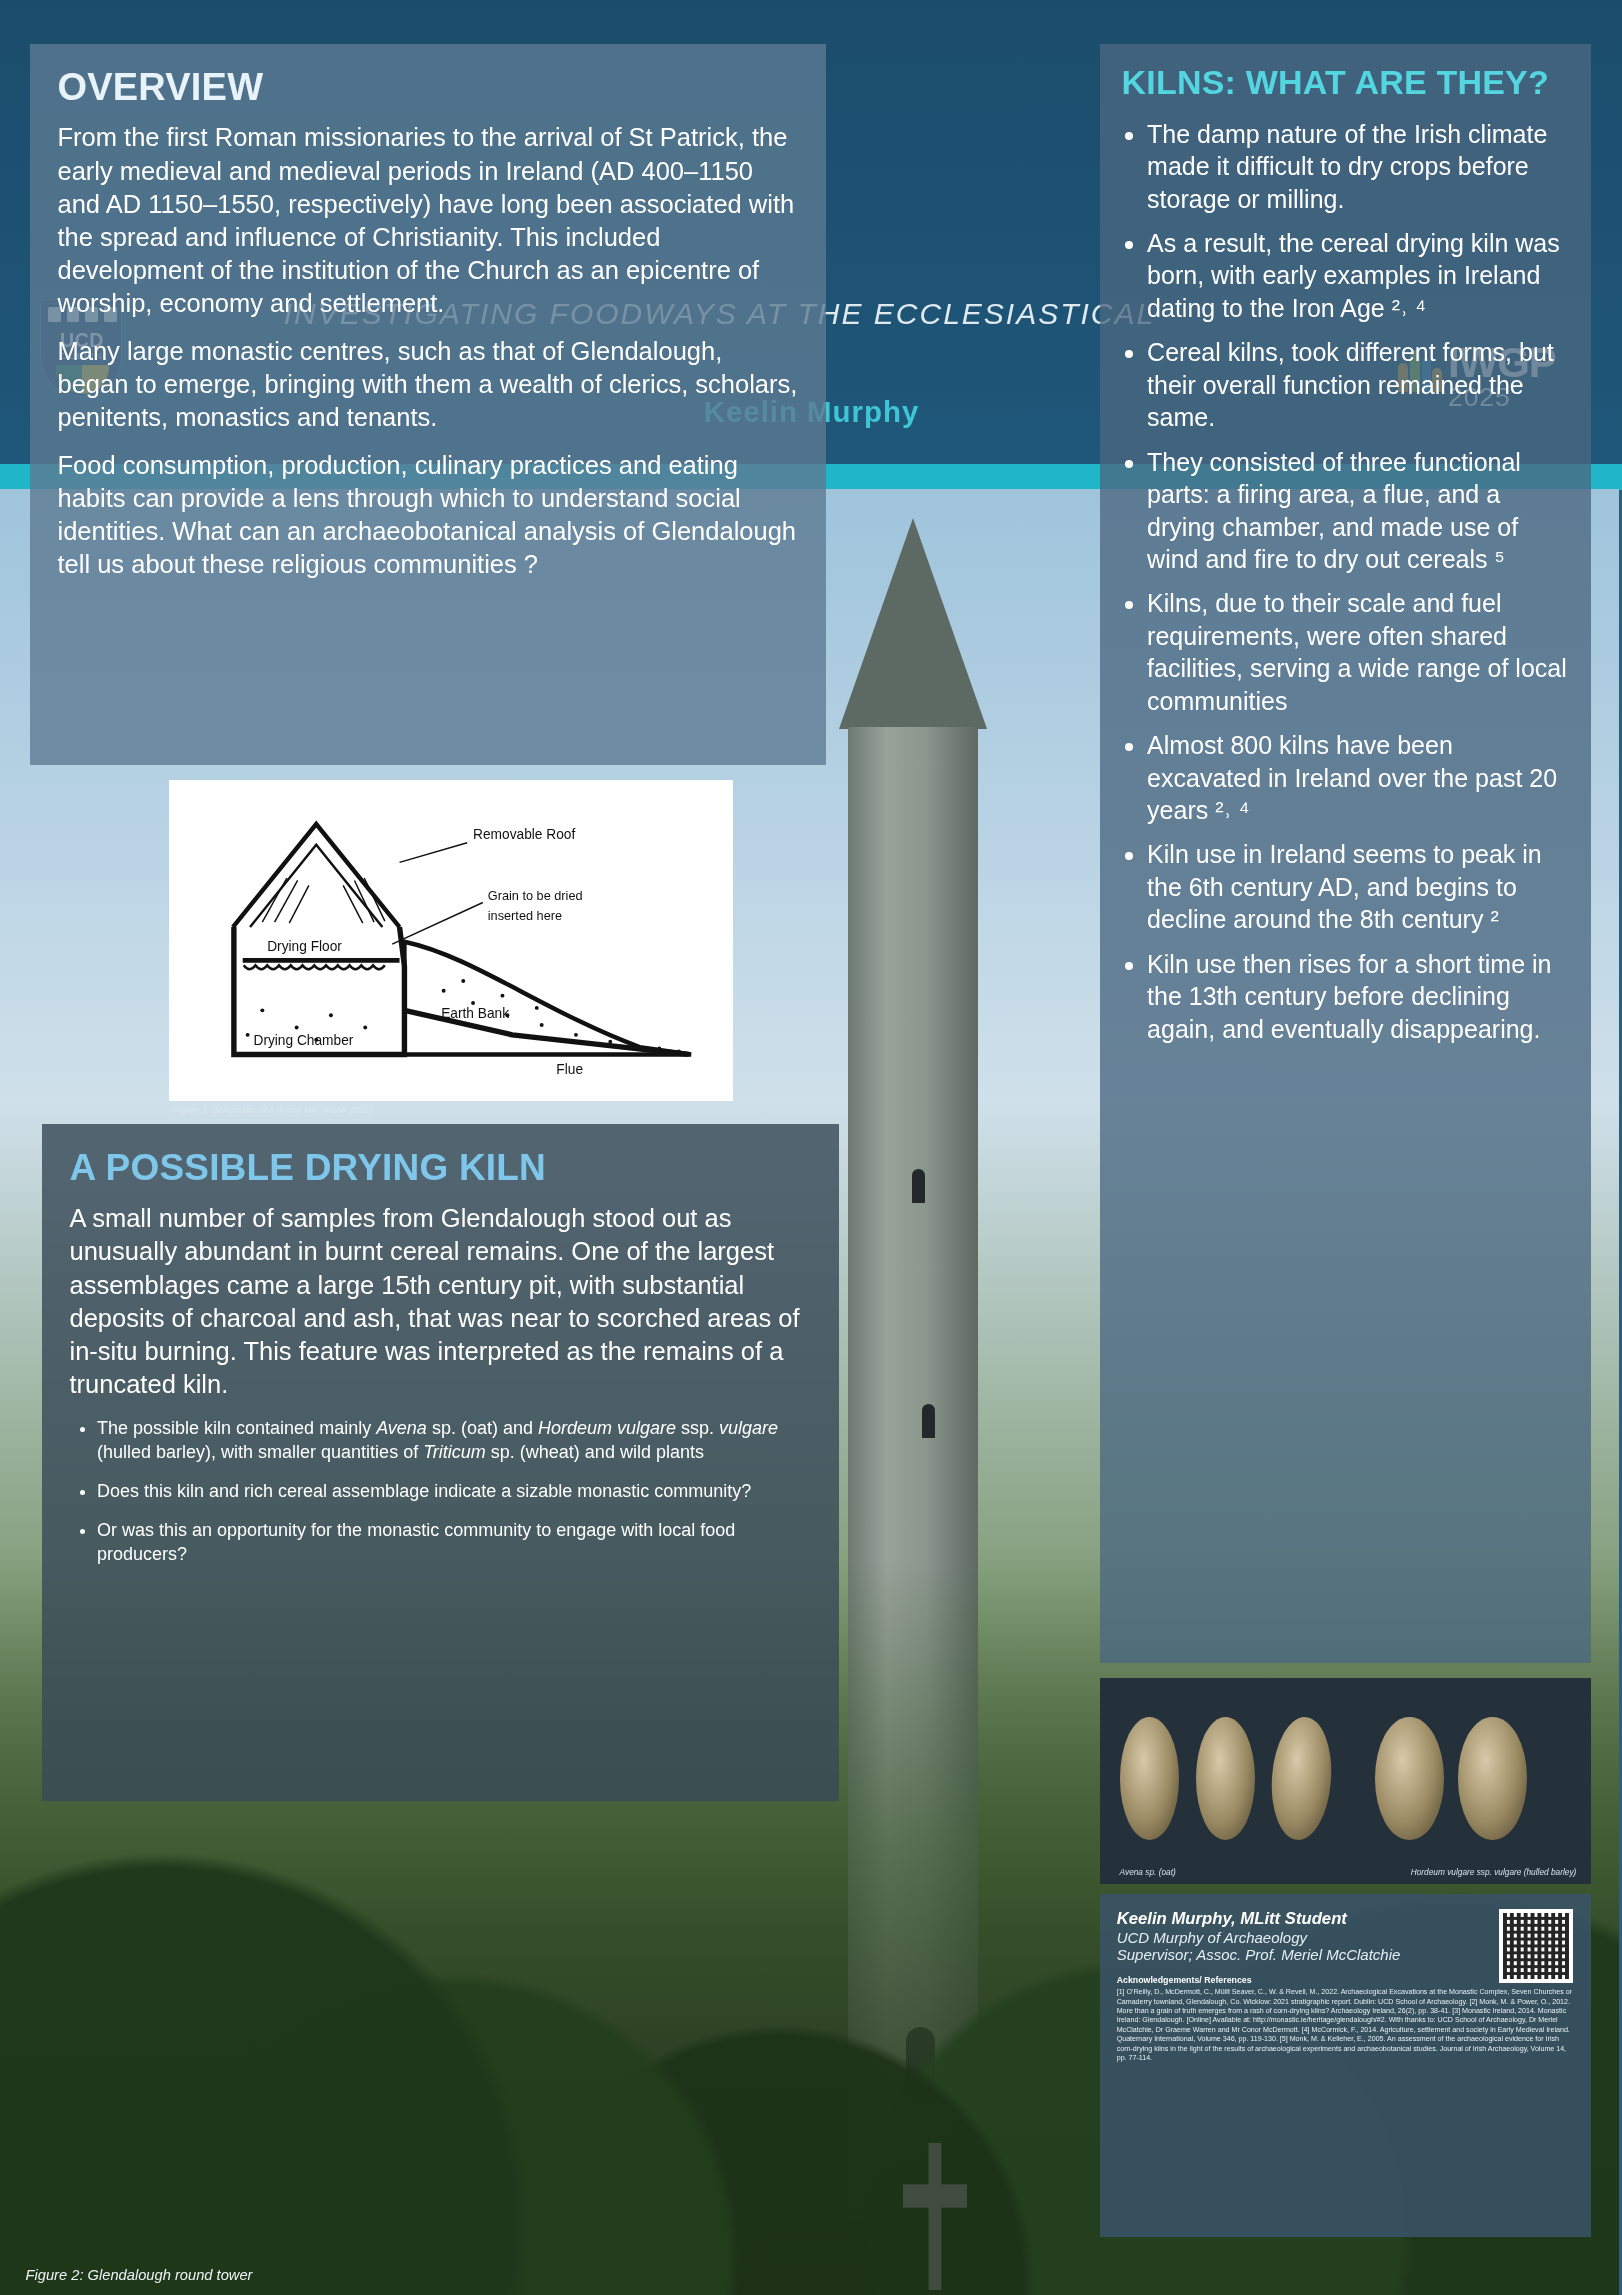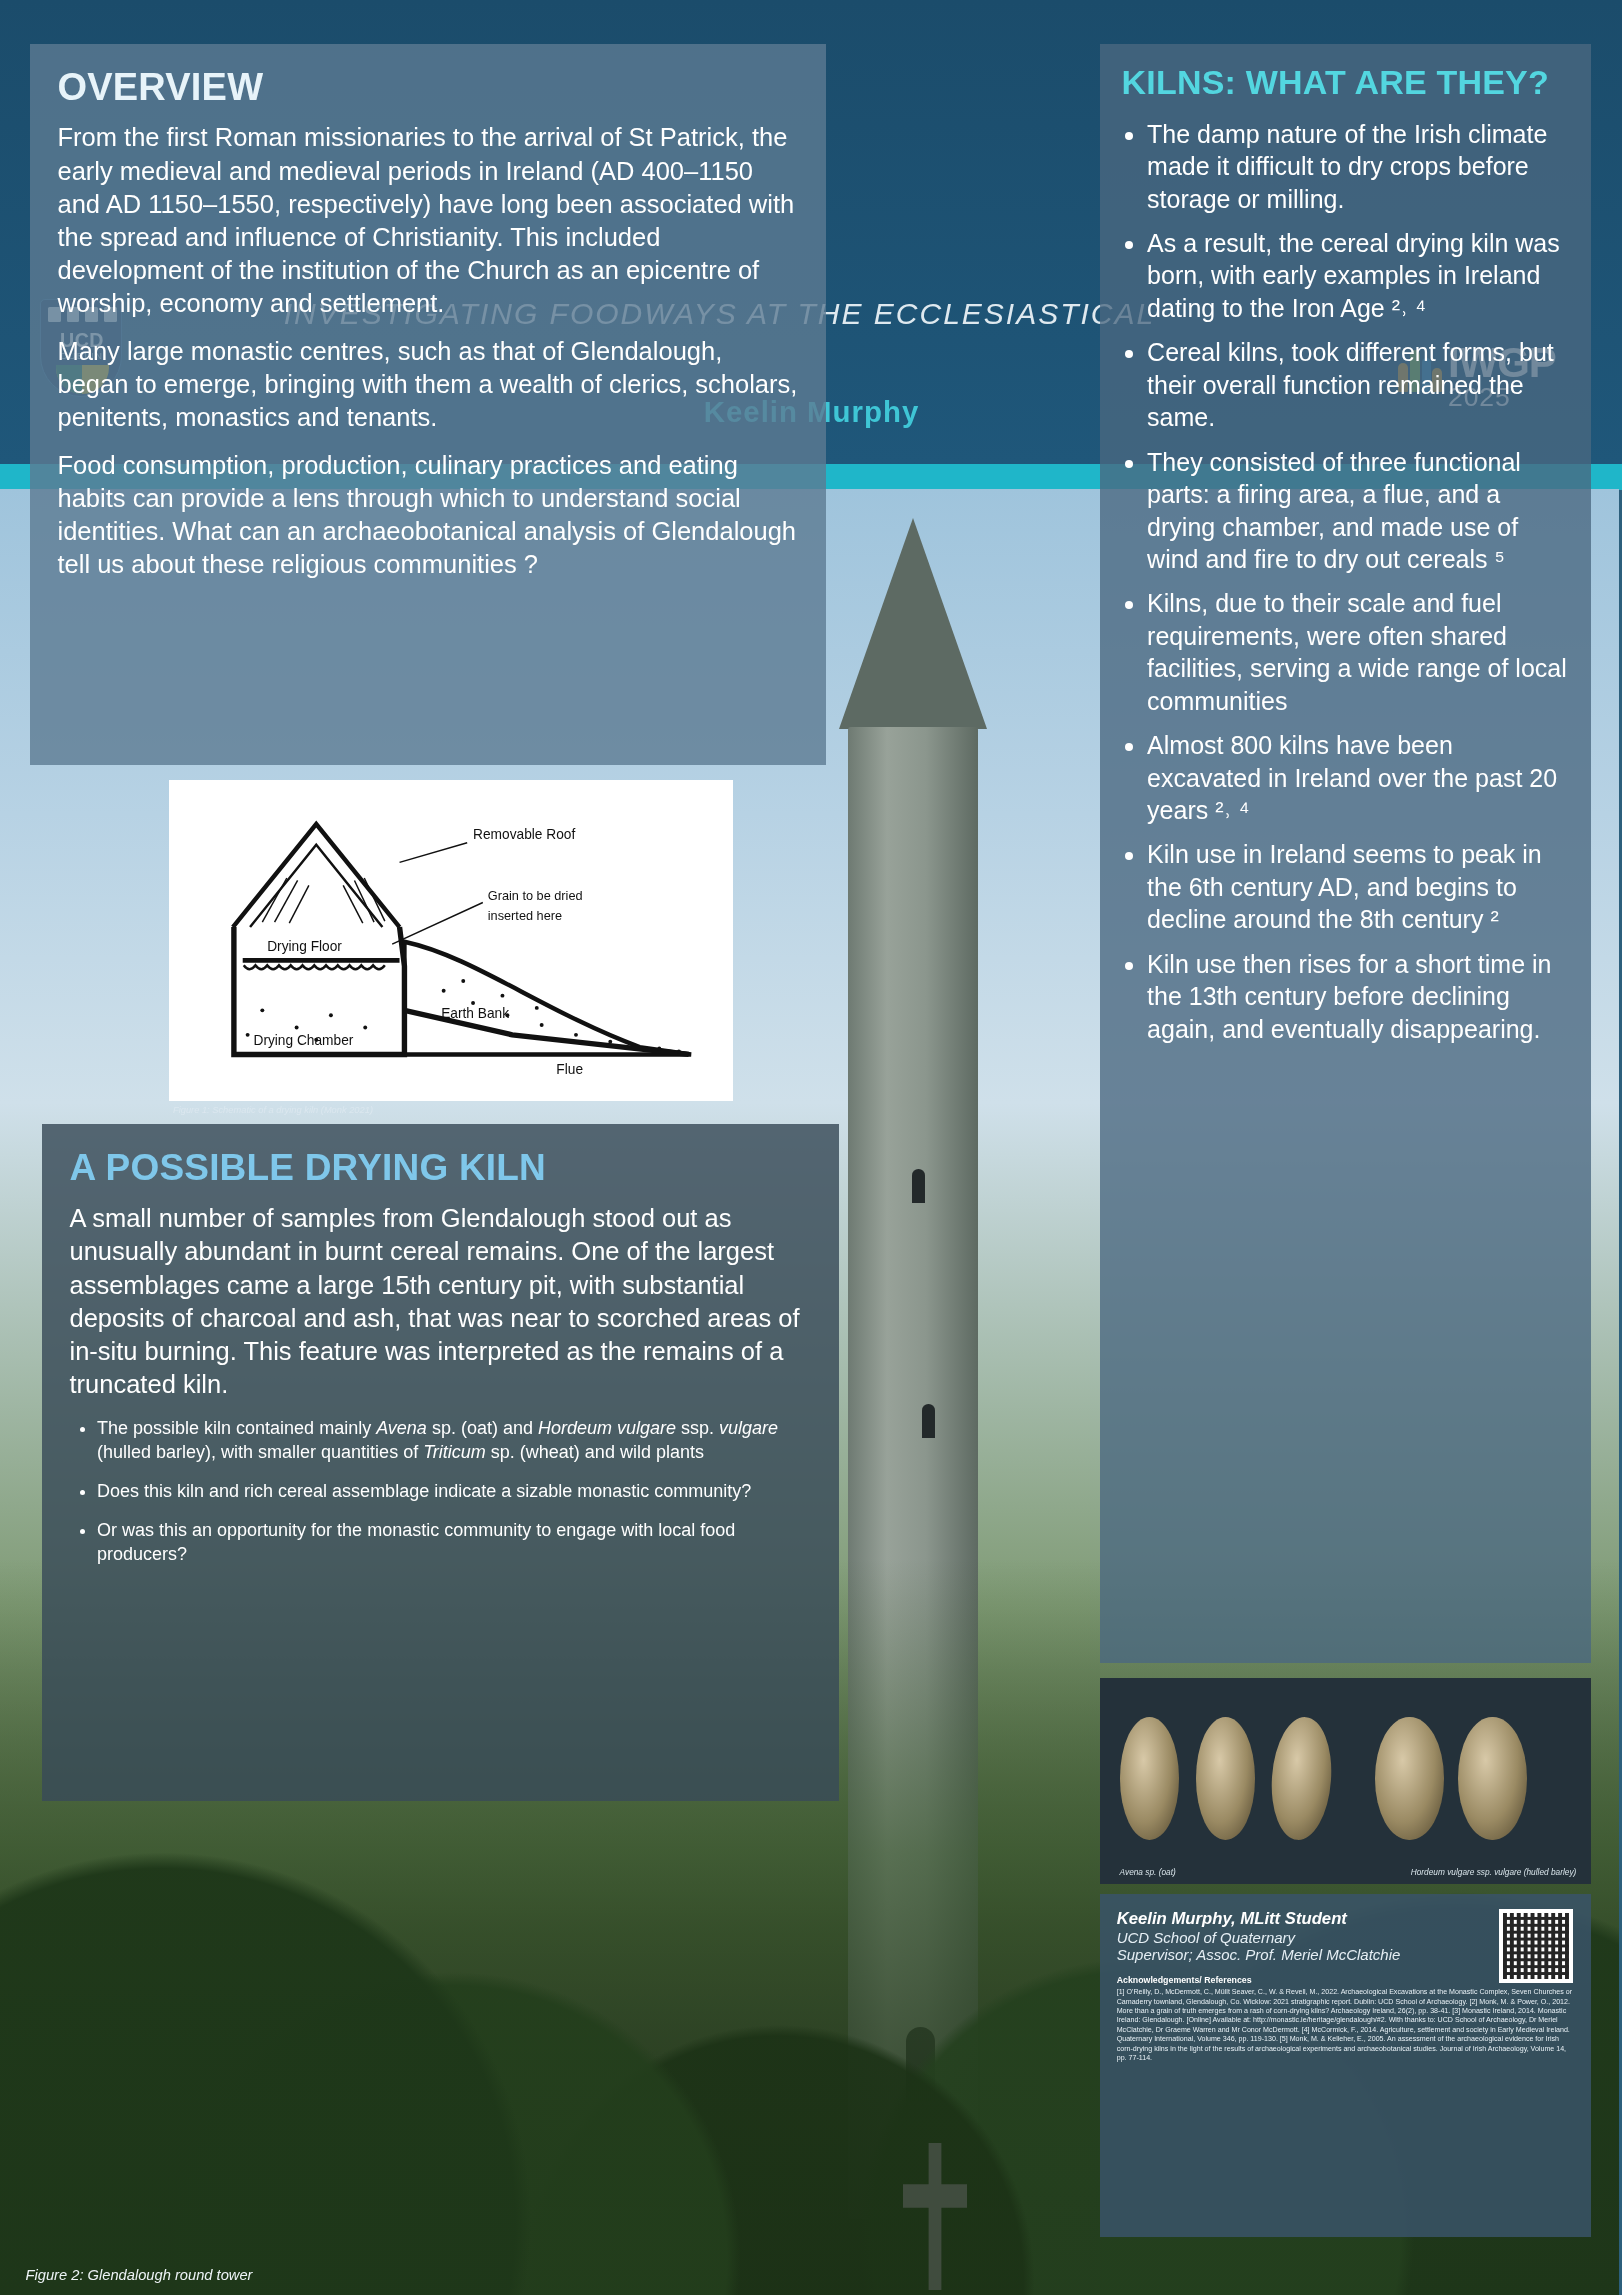--- a/index.html
+++ b/index.html
@@ -462,21 +462,21 @@
   <div class="seed s2"></div>
   <div class="seed s3"></div>
   <div class="seed s4"></div>
   <div class="seed s5"></div>
   <div class="seed-label-l">Avena sp. (oat)</div>
   <div class="seed-label-r">Hordeum vulgare ssp. vulgare (hulled barley)</div>
 </div>
 
 <div id="credits">
   <div class="name">Keelin Murphy, MLitt Student</div>
-  <div class="line">UCD School of Quaternary</div>
+  <div class="line">UCD Murphy of Archaeology</div>
   <div class="line">Supervisor; Assoc. Prof. Meriel McClatchie</div>
   <div class="ack-title">Acknowledgements/ References</div>
   <div class="refs">[1] O'Reilly, D., McDermott, C., Müllt Seaver, C., W. &amp; Revell, M., 2022. Archaeological Excavations at the Monastic Complex, Seven Churches or Camaderry townland, Glendalough, Co. Wicklow: 2021 stratigraphic report. Dublin: UCD School of Archaeology. [2] Monk, M. &amp; Power, O., 2012. More than a grain of truth emerges from a rash of corn-drying kilns? Archaeology Ireland, 26(2), pp. 38-41. [3] Monastic Ireland, 2014. Monastic Ireland: Glendalough. [Online] Available at: http://monastic.ie/heritage/glendalough/#2. With thanks to: UCD School of Archaeology, Dr Meriel McClatchie, Dr Graeme Warren and Mr Conor McDermott. [4] McCormick, F., 2014. Agriculture, settlement and society in Early Medieval Ireland. Quaternary International, Volume 346, pp. 119-130. [5] Monk, M. &amp; Kelleher, E., 2005. An assessment of the archaeological evidence for Irish corn-drying kilns in the light of the results of archaeological experiments and archaeobotanical studies. Journal of Irish Archaeology, Volume 14, pp. 77-114.</div>
   <div class="qr">
       <div class="grid"></div>
     </div>
 </div>
 
 
 </body></html>

